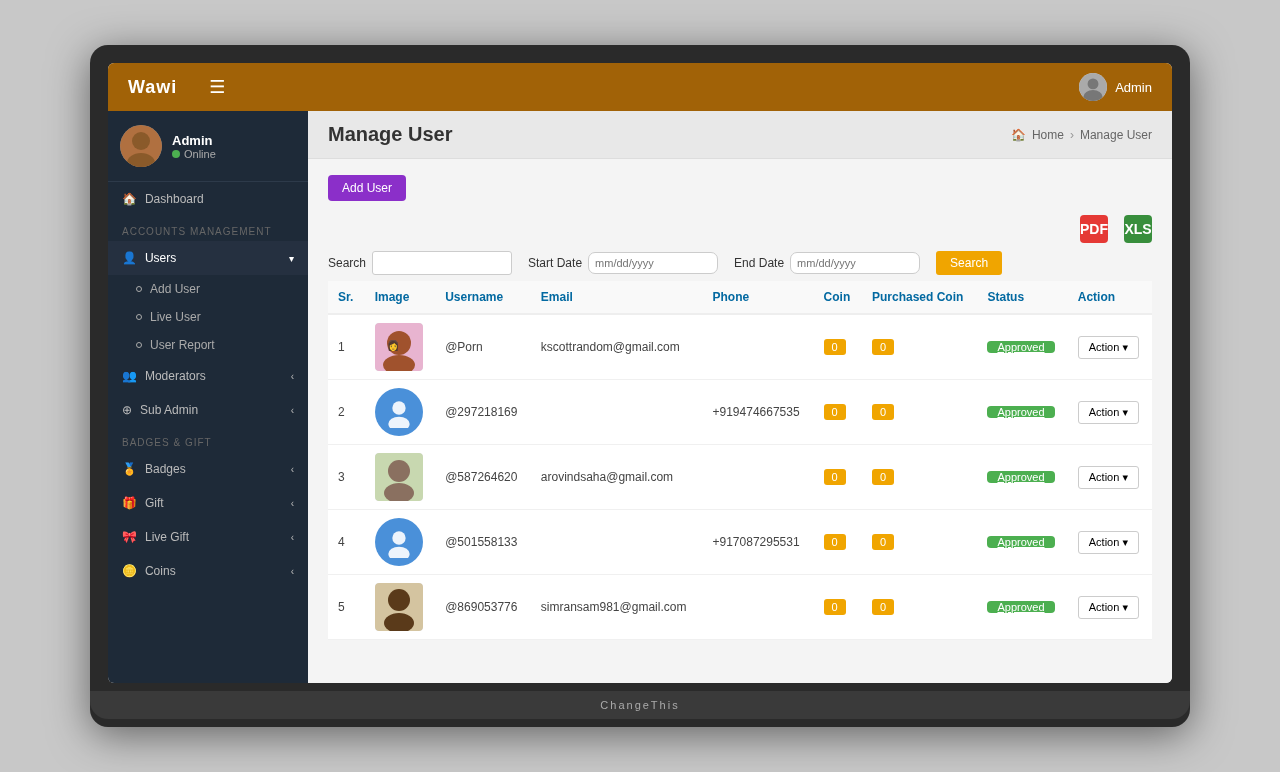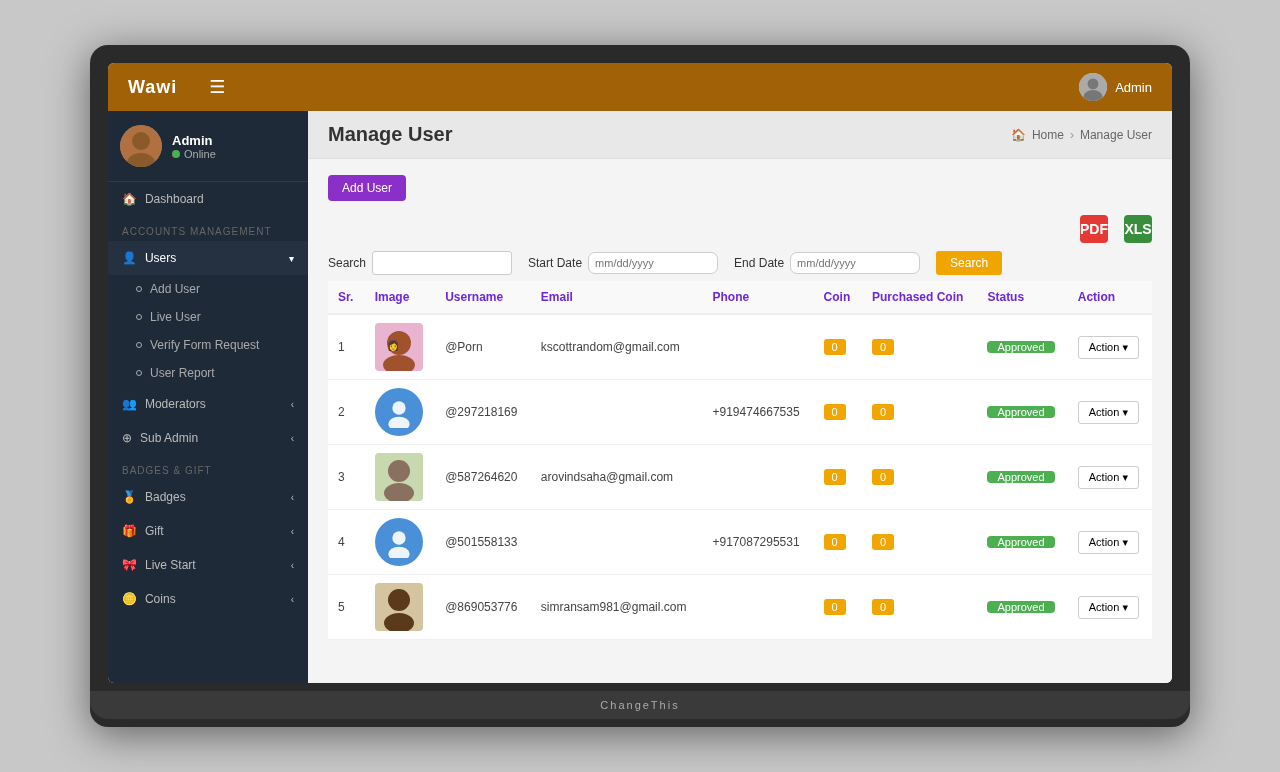--- a/index.html
+++ b/index.html
@@ -283,21 +283,21 @@
       width: 100%;
       border-collapse: collapse;
       background: white;
       font-size: 12px;
     }
     .user-table th {
       background: #f9f9f9;
       padding: 9px 10px;
       text-align: left;
       border-bottom: 2px solid #eee;
-      color: #6d28d9;
+      color: #0369a1;
       font-weight: 600;
     }
     .user-table td {
       padding: 8px 10px;
       border-bottom: 1px solid #f0f0f0;
       vertical-align: middle;
       color: #444;
     }
     .user-img {
       width: 48px; height: 48px;
@@ -314,20 +314,21 @@
       font-size: 11px;
       display: inline-block;
     }
     .status-approved {
       background: #4caf50;
       color: white;
       padding: 0 10px;
       border-radius: 4px;
       font-size: 11px;
       display: inline-block;
+      text-decoration: underline;
     }
     .action-btn {
       background: white;
       border: 1px solid #ccc;
       padding: 4px 10px;
       border-radius: 3px;
       cursor: pointer;
       font-size: 11px;
       display: flex;
       align-items: center;
@@ -404,24 +405,20 @@
             <div class="sidebar-submenu-item">
               <span class="circle-icon"></span>
               <span>Add User</span>
             </div>
             <div class="sidebar-submenu-item">
               <span class="circle-icon"></span>
               <span>Live User</span>
             </div>
             <div class="sidebar-submenu-item">
               <span class="circle-icon"></span>
-              <span>Verify Form Request</span>
-            </div>
-            <div class="sidebar-submenu-item">
-              <span class="circle-icon"></span>
               <span>User Report</span>
             </div>
           </div>
 
           <div class="sidebar-menu-item">
             <span>👥</span>
             <span>Moderators</span>
             <span class="sidebar-chevron">‹</span>
           </div>
 
@@ -438,21 +435,21 @@
             <span>Badges</span>
             <span class="sidebar-chevron">‹</span>
           </div>
           <div class="sidebar-menu-item">
             <span>🎁</span>
             <span>Gift</span>
             <span class="sidebar-chevron">‹</span>
           </div>
           <div class="sidebar-menu-item">
             <span>🎀</span>
-            <span>Live Start</span>
+            <span>Live Gift</span>
             <span class="sidebar-chevron">‹</span>
           </div>
           <div class="sidebar-menu-item">
             <span>🪙</span>
             <span>Coins</span>
             <span class="sidebar-chevron">‹</span>
           </div>
         </div>
 
         <div class="content">

